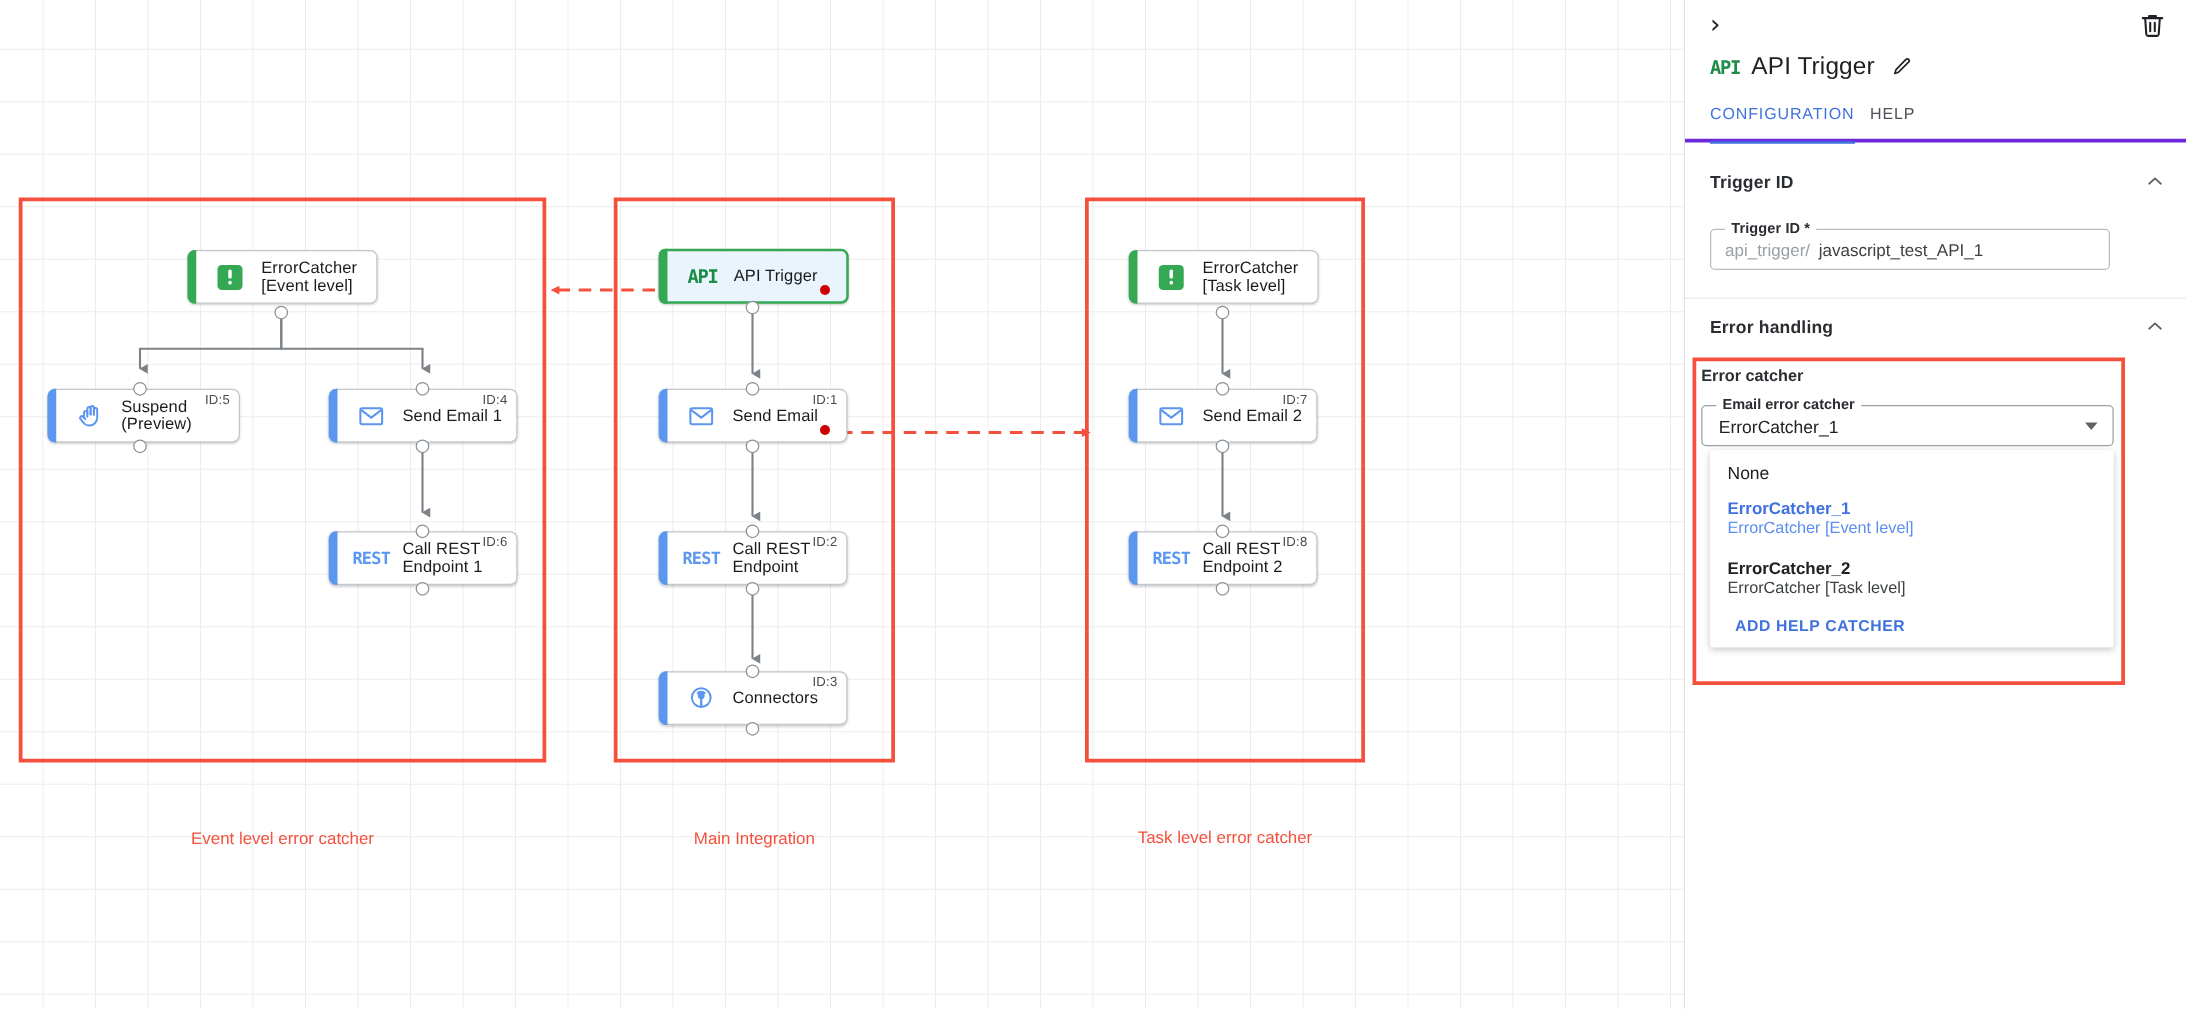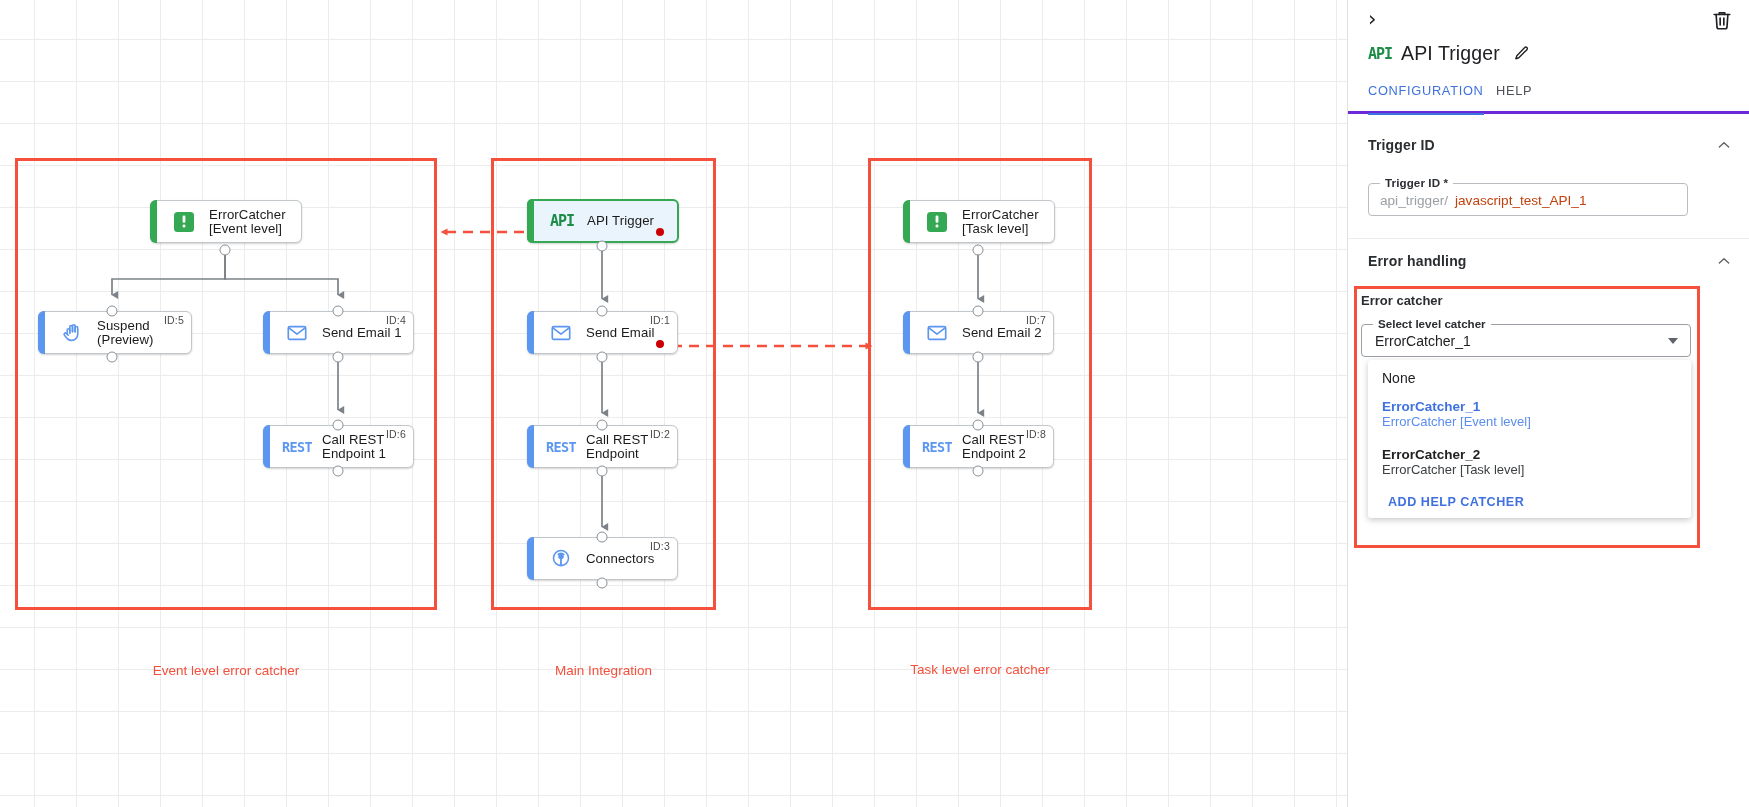--- a/index.html
+++ b/index.html
@@ -234,21 +234,21 @@
     letter-spacing: .1px;
   }
   .field .prefix {
     position: absolute;
     left: 11px; top: 50%; transform: translateY(-50%);
     font-size: 13.6px; color: #9aa0a6;
   }
   .field .value {
     position: absolute;
     top: 50%; transform: translateY(-50%);
-    font-size: 13.6px; color: #c2410c;
+    font-size: 13.6px; color: #404040;
   }
 
   
   #err-box {
     position: absolute;
     border: 3px solid #f4503c;
     background: #ffffff;
   }
   #err-label {
     position: absolute;
@@ -550,21 +550,21 @@
             <path d="M5 15 L12 8.5 L19 15"></path>
           </svg>
       </span>
     </div>
 
     <div id="err-box" style="left:6px; top:286px; width:346px; height:262px;"></div>
 
     <div id="err-label" style="left:13px; top:293px;">Error catcher</div>
 
     <div class="select-field" style="left:13px; top:324px; width:330px; height:33px;">
-      <span class="legend">Select level catcher</span>
+      <span class="legend">Email error catcher</span>
       <span class="sel-value">ErrorCatcher_1</span>
       <span class="caret"></span>
     </div>
 
     <div id="dropdown" style="left:20px; top:360px; width:323px; height:158px;">
 
       <div class="dd-item" style="top:10px;">
         <div class="dd-none">None</div>
       </div>
 

